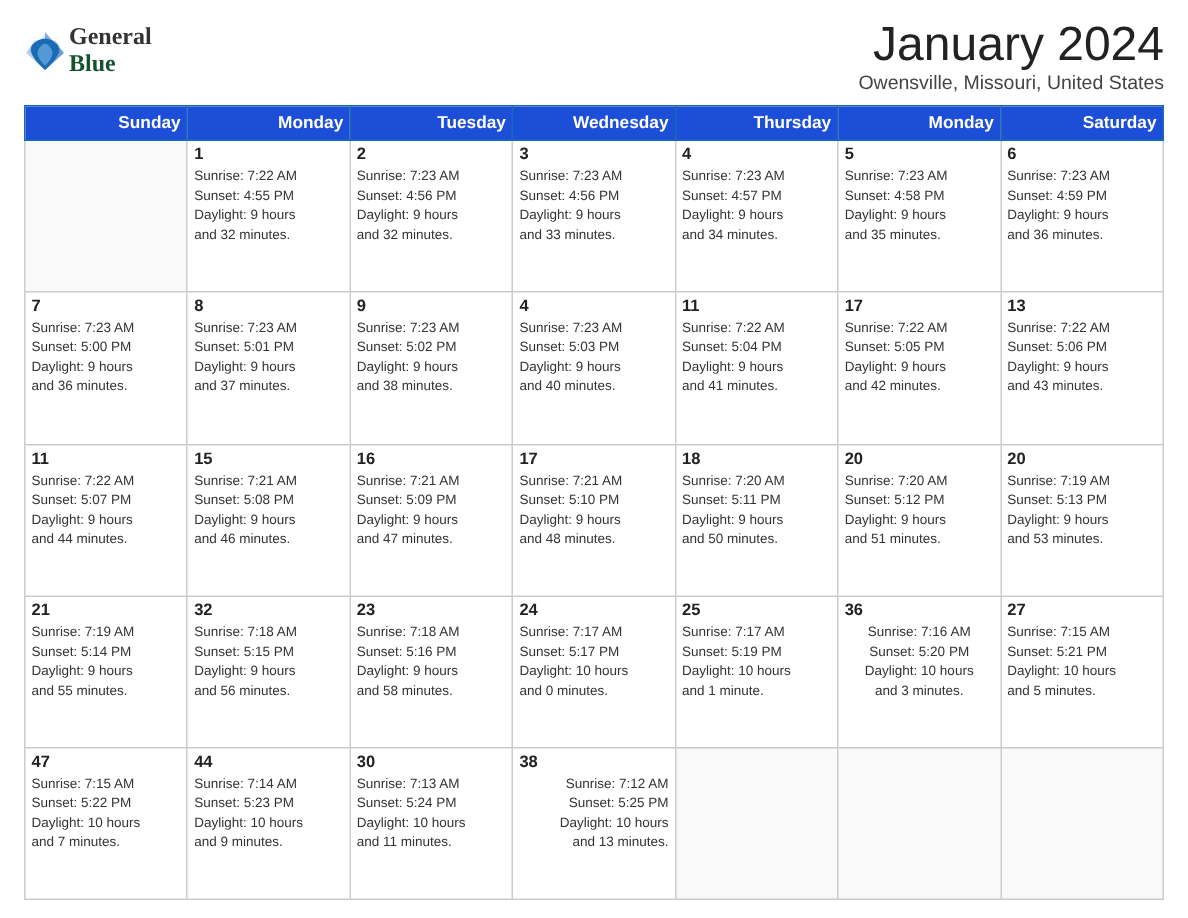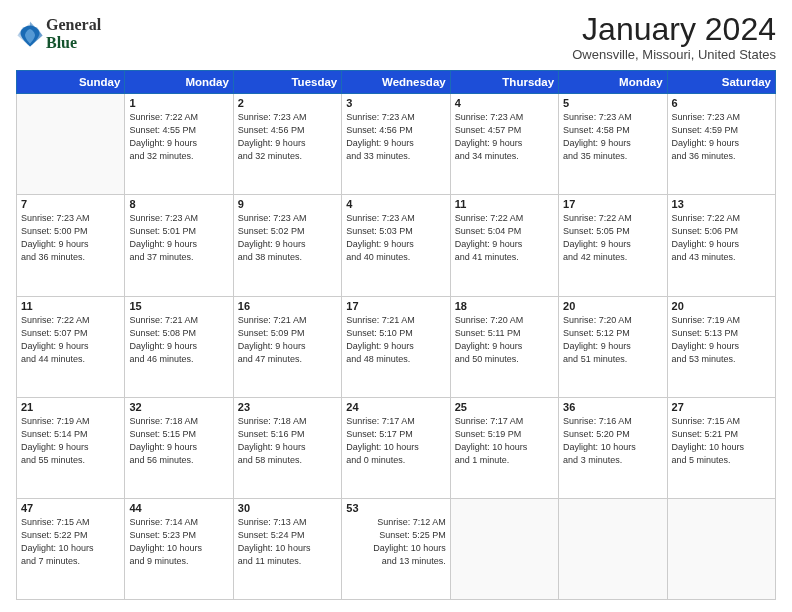--- a/index.html
+++ b/index.html
@@ -321,21 +321,21 @@
           </td>
           <td>
             <span class="day-number">25</span>
             <div class="day-info" style="white-space: pre-line;">Sunrise: 7:17 AM
 Sunset: 5:19 PM
 Daylight: 10 hours
 and 1 minute.</div>
           </td>
           <td>
             <span class="day-number">36</span>
-            <div class="day-info" style="white-space: pre-line;">Sunrise: 7:16 AM
+            <div class="day-info" style="white-space: pre-line; text-align: center;">Sunrise: 7:16 AM
 Sunset: 5:20 PM
 Daylight: 10 hours
 and 3 minutes.</div>
           </td>
           <td>
             <span class="day-number">27</span>
             <div class="day-info" style="white-space: pre-line;">Sunrise: 7:15 AM
 Sunset: 5:21 PM
 Daylight: 10 hours
 and 5 minutes.</div>
@@ -357,21 +357,21 @@
 and 9 minutes.</div>
           </td>
           <td>
             <span class="day-number">30</span>
             <div class="day-info" style="white-space: pre-line;">Sunrise: 7:13 AM
 Sunset: 5:24 PM
 Daylight: 10 hours
 and 11 minutes.</div>
           </td>
           <td>
-            <span class="day-number">53</span>
+            <span class="day-number">38</span>
             <div class="day-info" style="white-space: pre-line; text-align: right;">Sunrise: 7:12 AM
 Sunset: 5:25 PM
 Daylight: 10 hours
 and 13 minutes.</div>
           </td>
           <td class="empty-cell"></td>
           <td class="empty-cell"></td>
           <td class="empty-cell"></td>
         </tr>
       </tbody>

